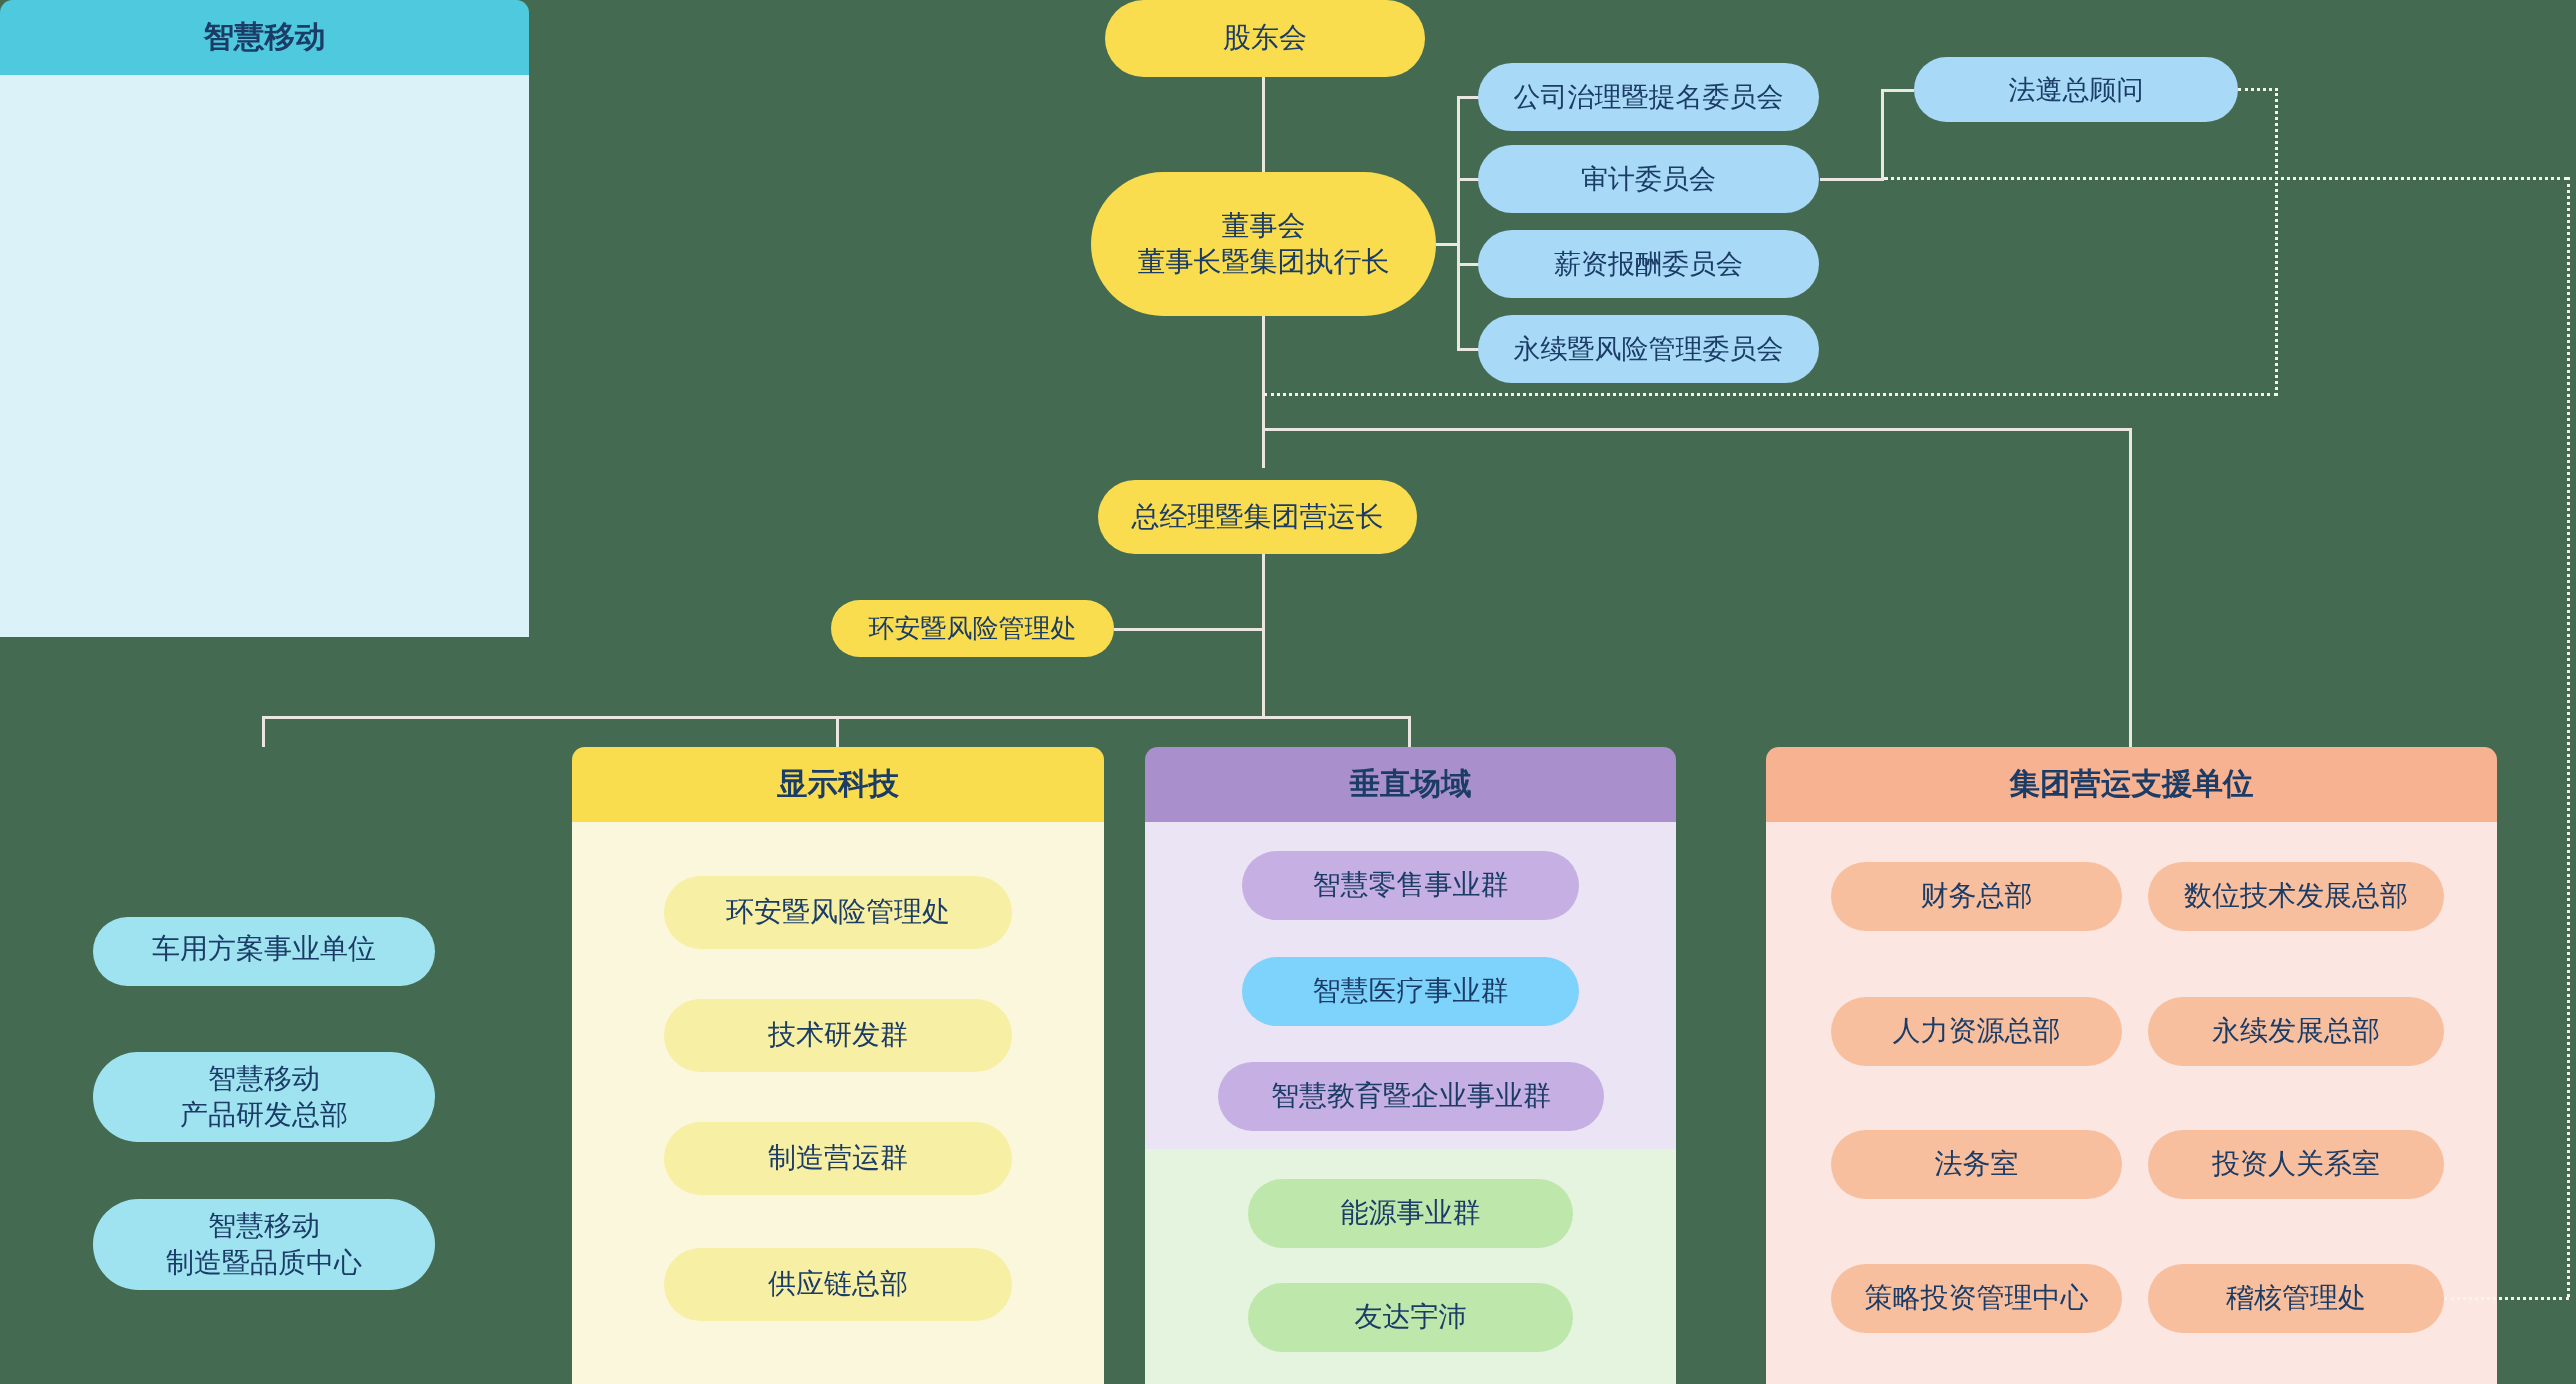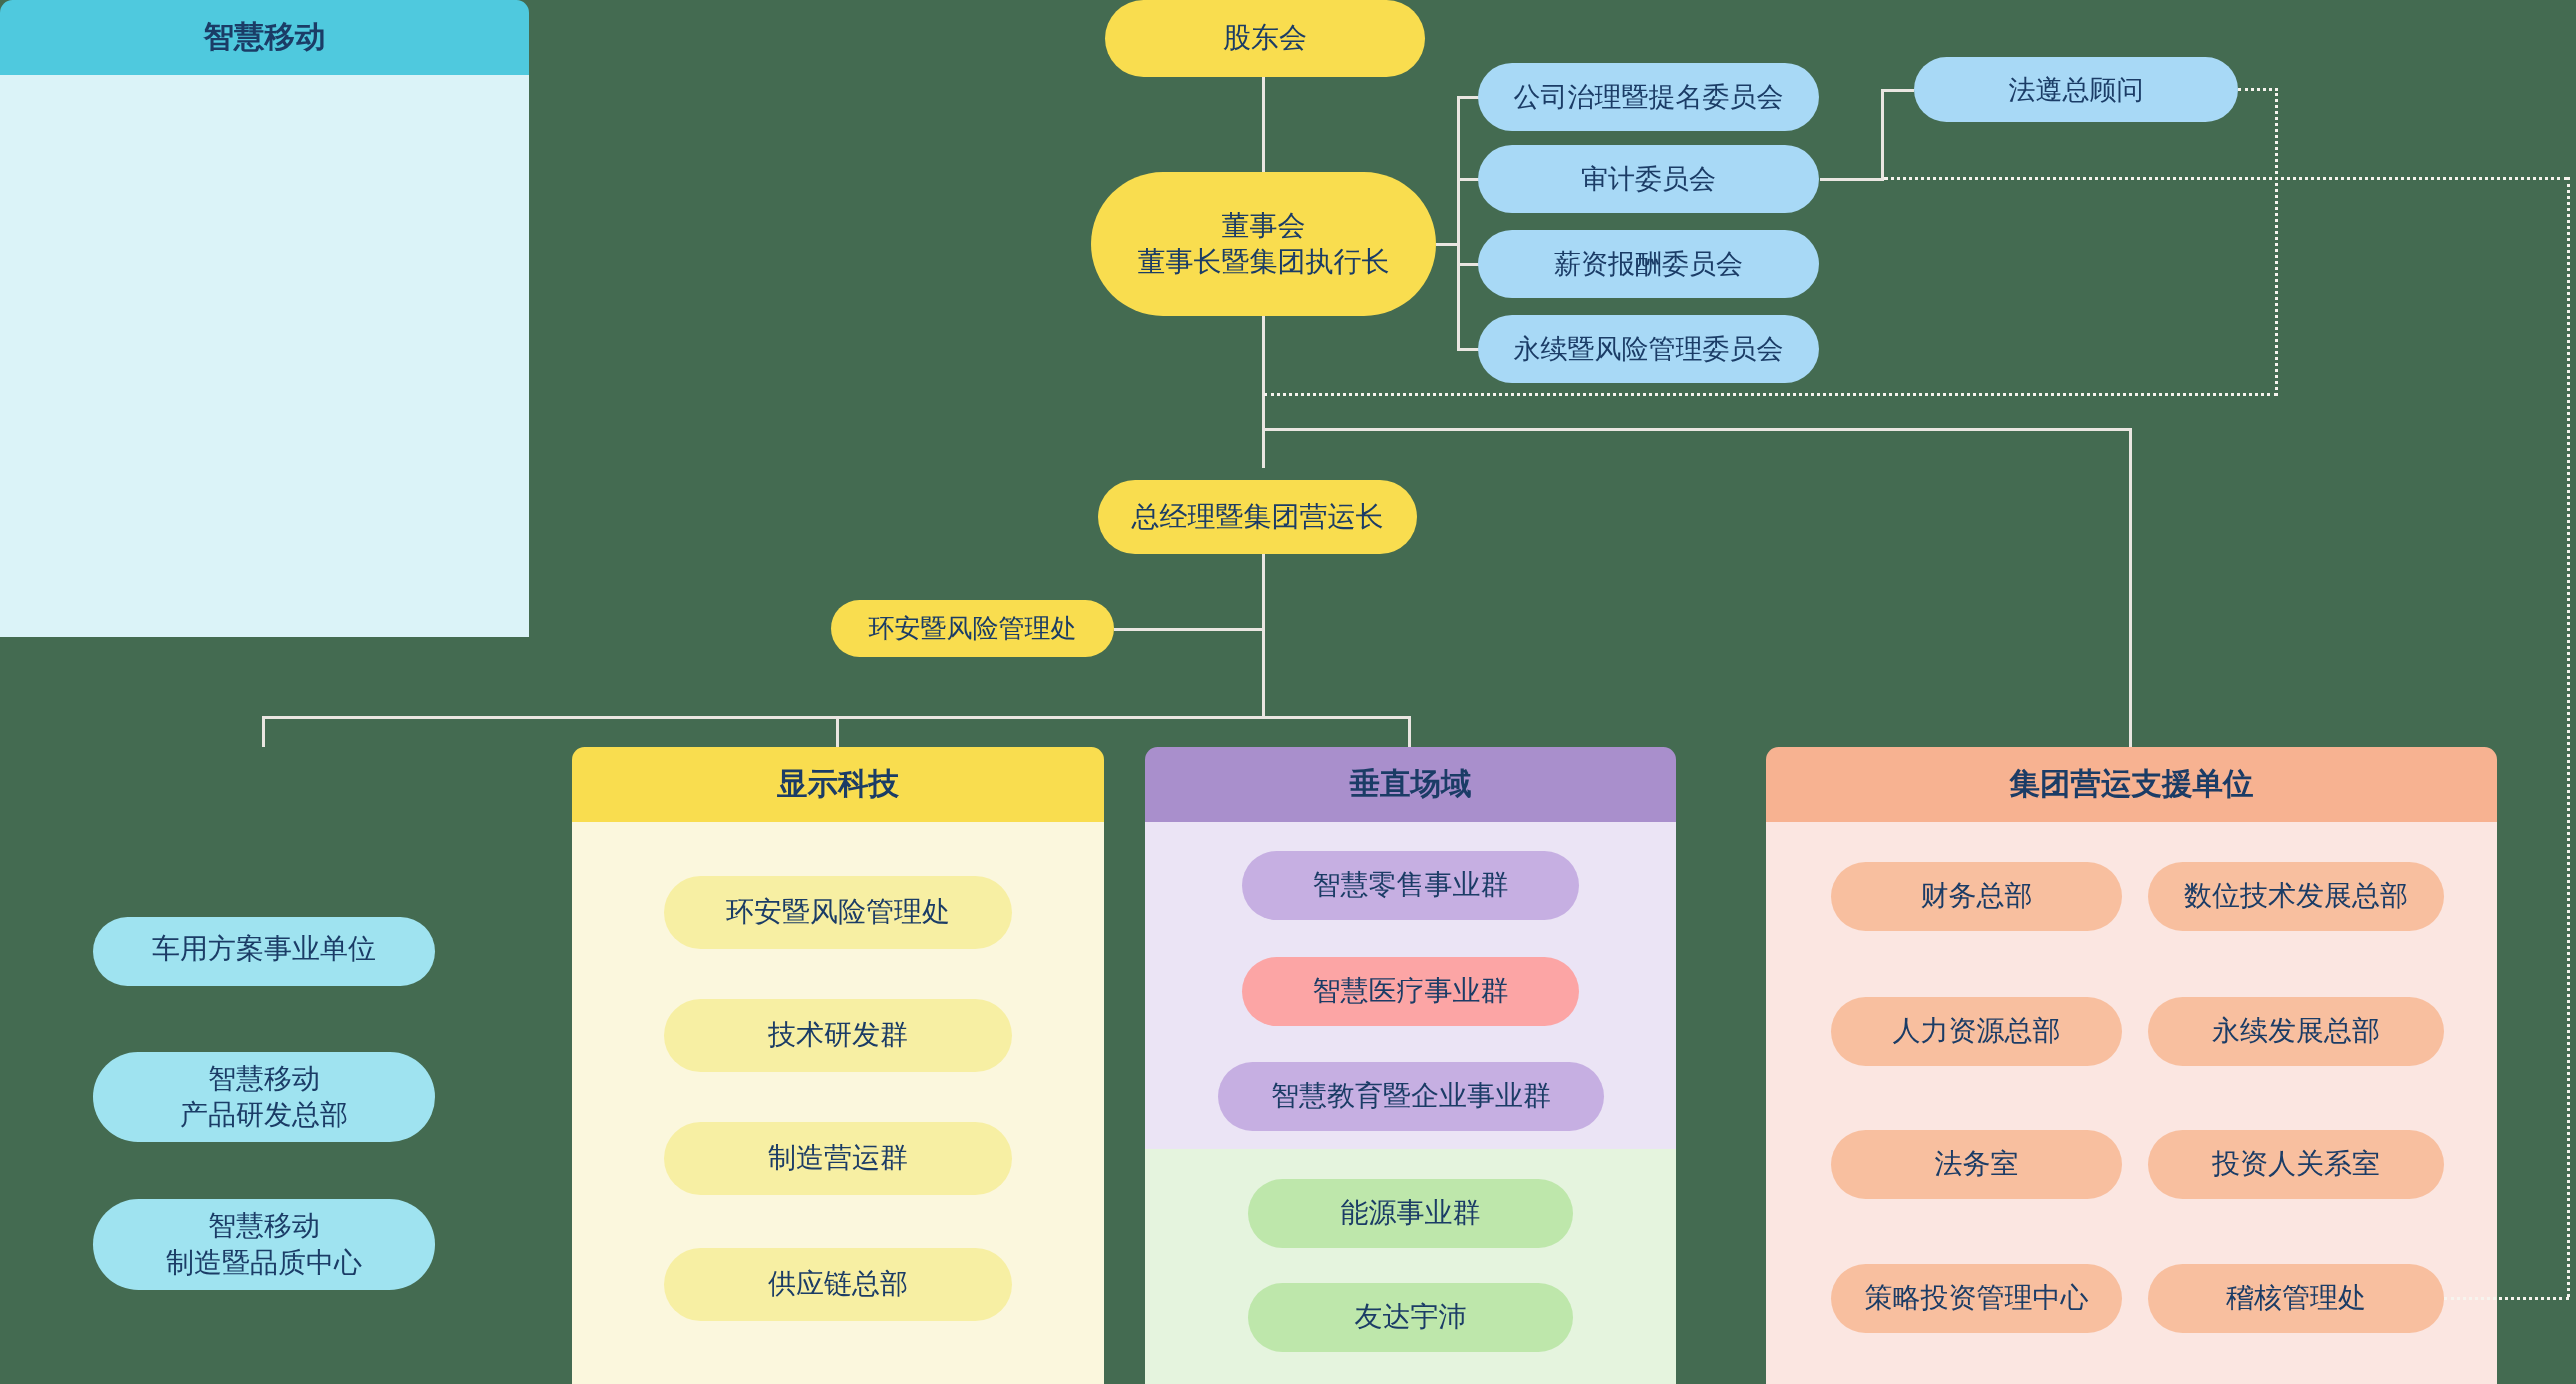--- a/index.html
+++ b/index.html
@@ -117,21 +117,21 @@
 产品研发总部</div>
   <div class="pill two" style="background:#9FE3F0;left:93px;top:1199px;width:342px;height:91px;">智慧移动
 制造暨品质中心</div>
 
   <div class="pill" style="background:#F7EFA3;left:664px;top:876px;width:348px;height:73px;">环安暨风险管理处</div>
   <div class="pill" style="background:#F7EFA3;left:664px;top:999px;width:348px;height:73px;">技术研发群</div>
   <div class="pill" style="background:#F7EFA3;left:664px;top:1122px;width:348px;height:73px;">制造营运群</div>
   <div class="pill" style="background:#F7EFA3;left:664px;top:1248px;width:348px;height:73px;">供应链总部</div>
 
   <div class="pill" style="background:#C6AFE2;left:1242px;top:851px;width:337px;height:69px;">智慧零售事业群</div>
-  <div class="pill" style="background:#fca5a5;left:1242px;top:957px;width:337px;height:69px;">智慧医疗事业群</div>
+  <div class="pill" style="background:#7dd3fc;left:1242px;top:957px;width:337px;height:69px;">智慧医疗事业群</div>
   <div class="pill" style="background:#C6AFE2;left:1218px;top:1062px;width:386px;height:69px;">智慧教育暨企业事业群</div>
   <div class="pill" style="background:#BEE7AB;left:1248px;top:1179px;width:325px;height:69px;">能源事业群</div>
   <div class="pill" style="background:#BEE7AB;left:1248px;top:1283px;width:325px;height:69px;">友达宇沛</div>
 
   <div class="pill" style="background:#F8BF9F;left:1831px;top:862px;width:291px;height:69px;">财务总部</div>
   <div class="pill" style="background:#F8BF9F;left:1831px;top:997px;width:291px;height:69px;">人力资源总部</div>
   <div class="pill" style="background:#F8BF9F;left:1831px;top:1130px;width:291px;height:69px;">法务室</div>
   <div class="pill" style="background:#F8BF9F;left:1831px;top:1264px;width:291px;height:69px;">策略投资管理中心</div>
 
   <div class="pill" style="background:#F8BF9F;left:2148px;top:862px;width:296px;height:69px;">数位技术发展总部</div>

